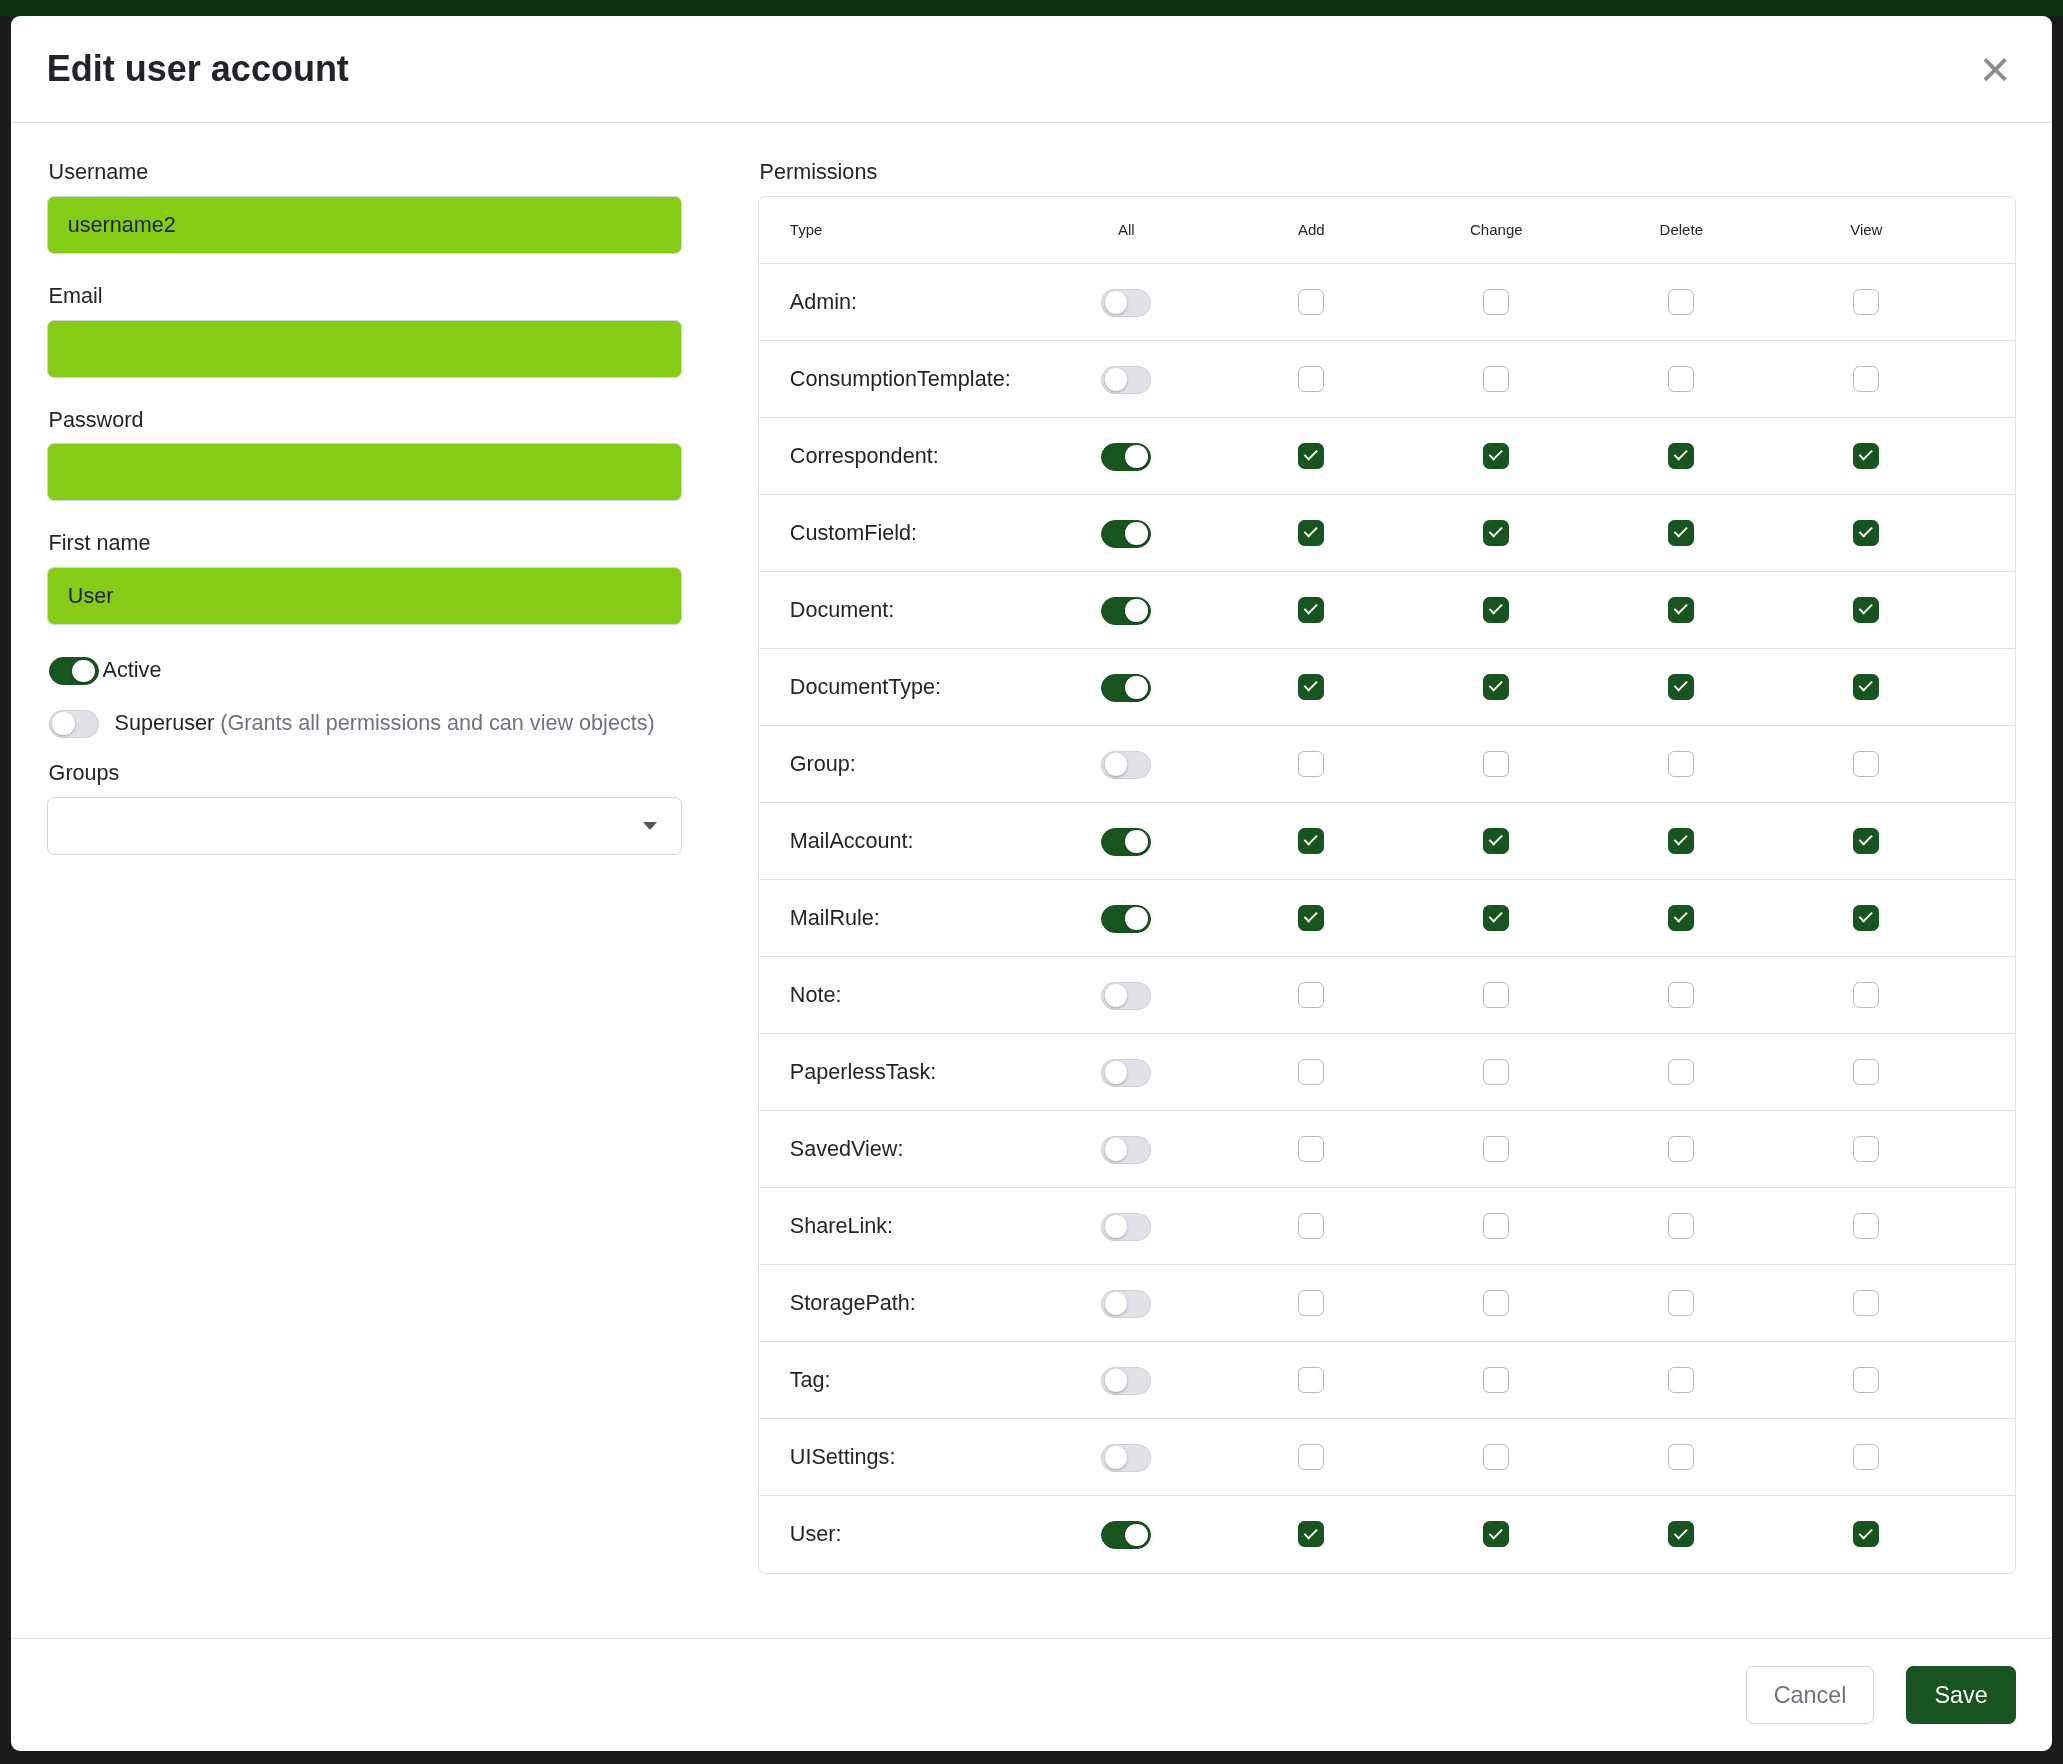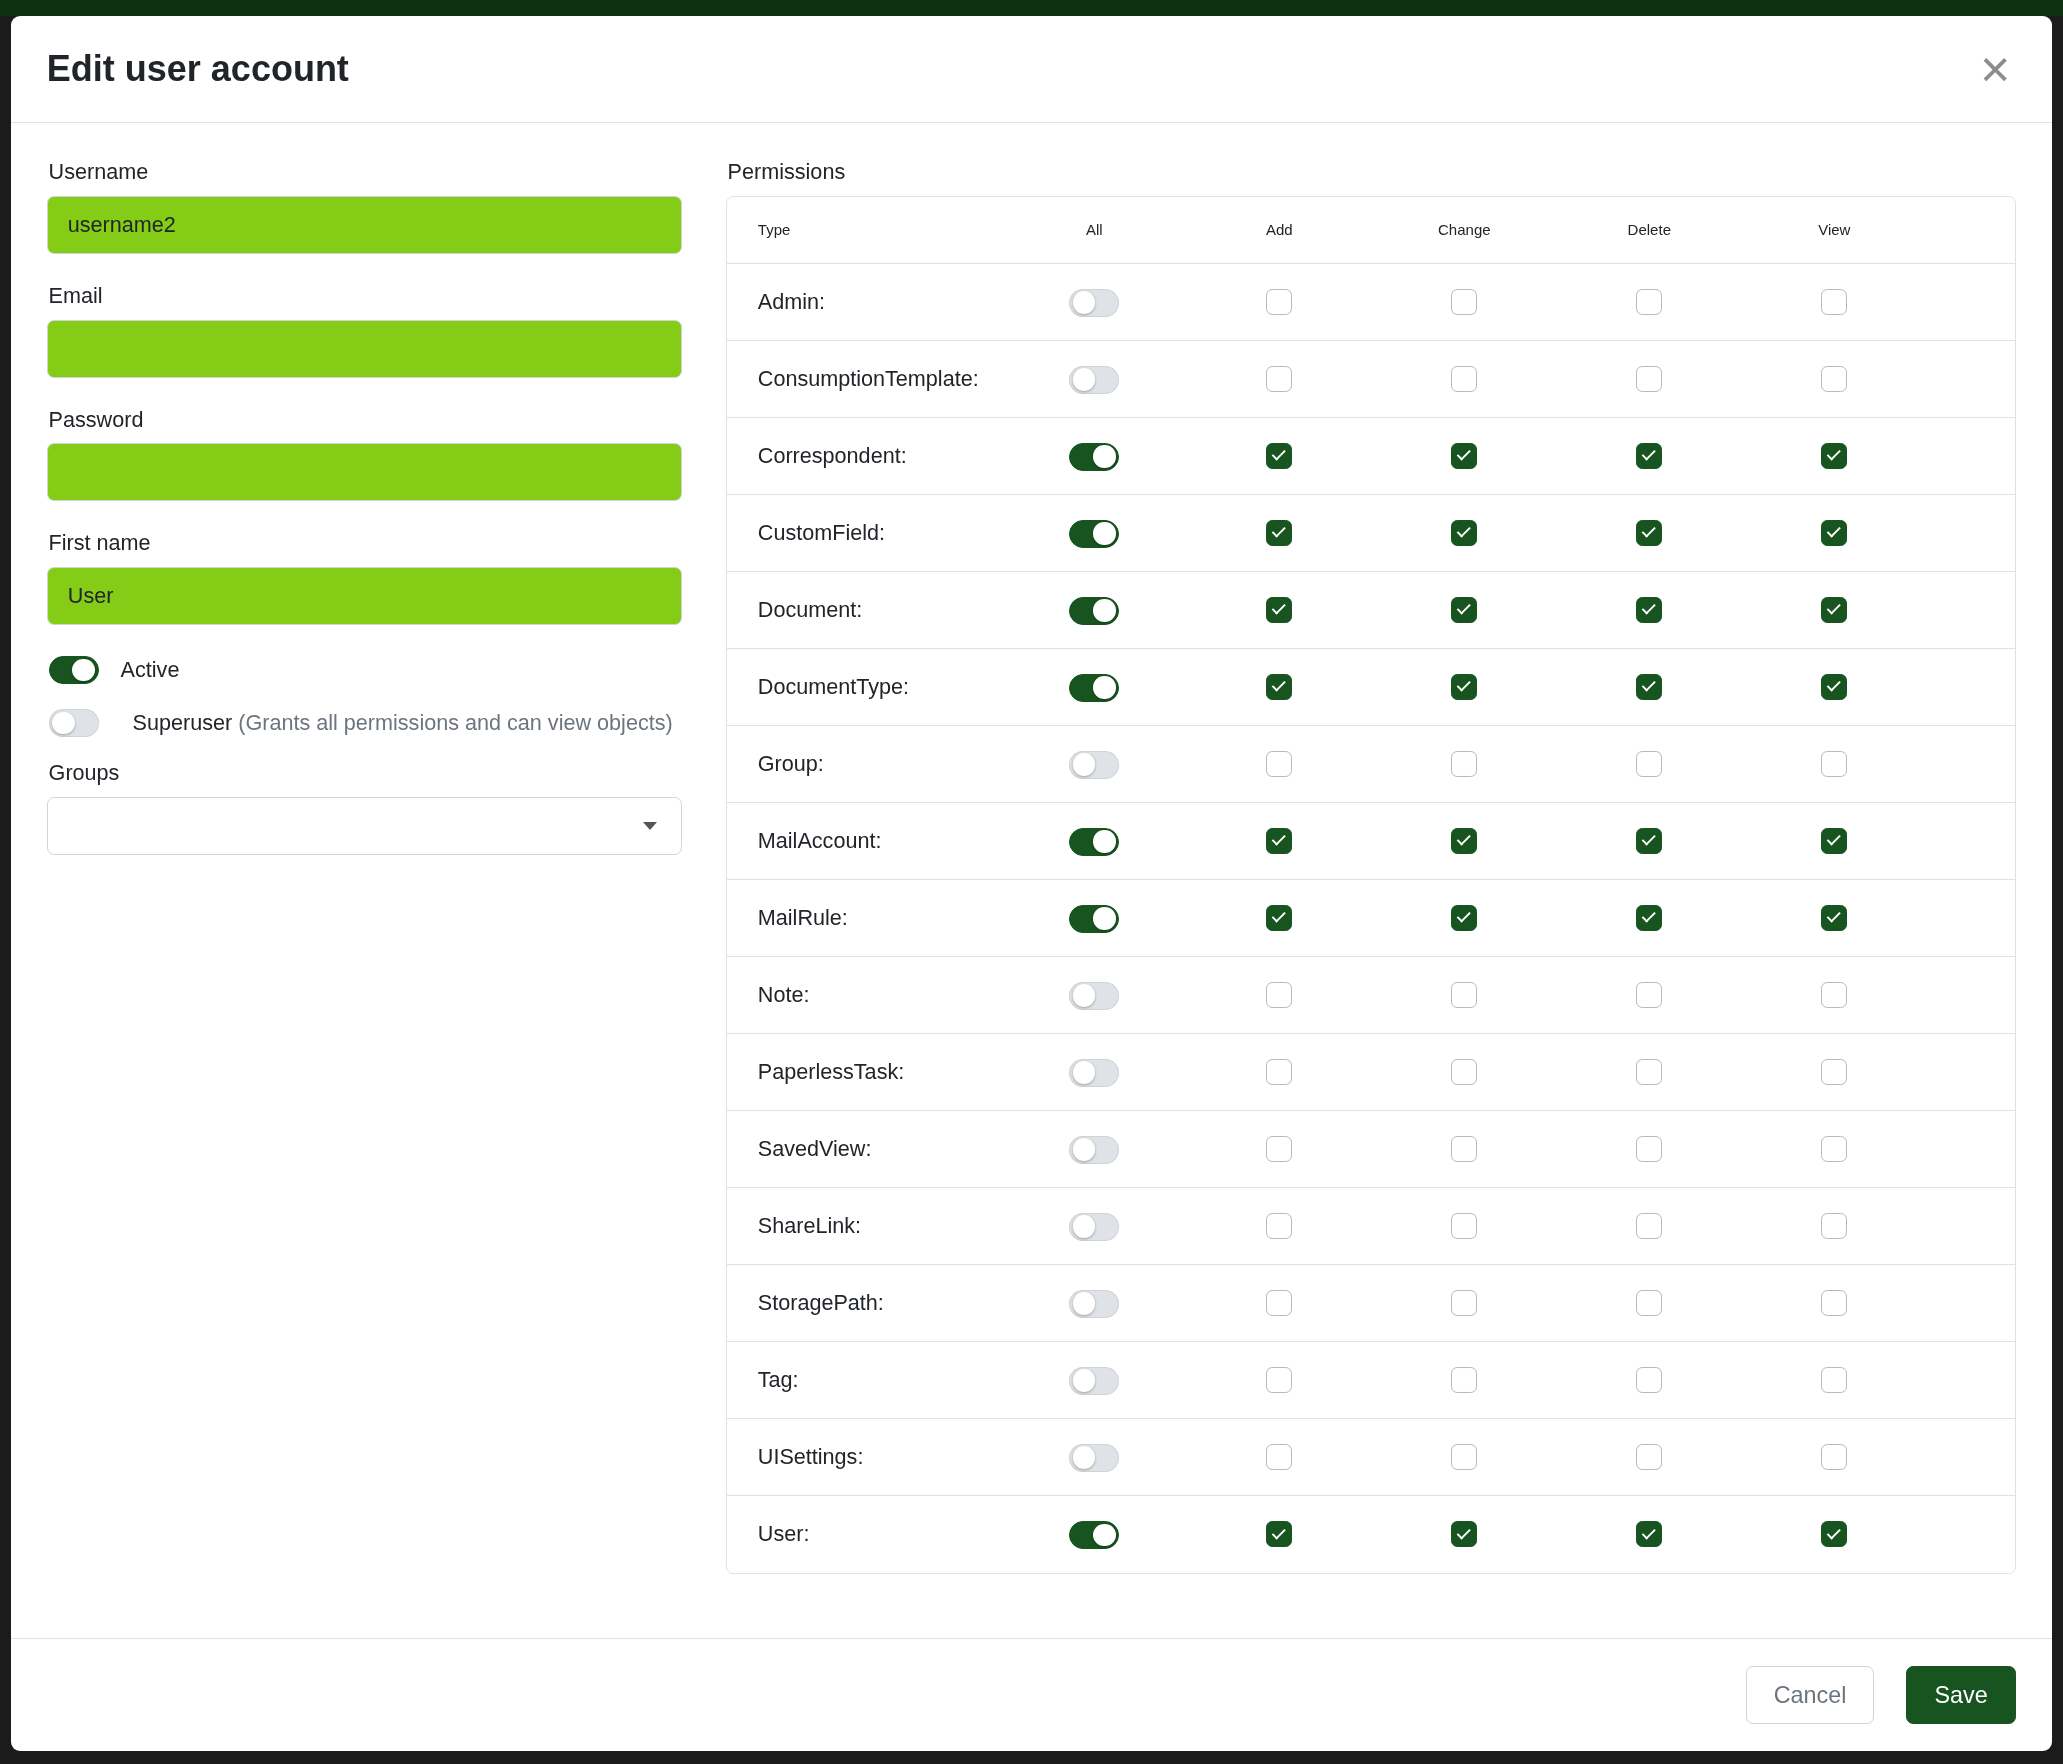--- a/index.html
+++ b/index.html
@@ -30,38 +30,38 @@
   .form-control {
     width:100%; height:58px; border:0.9px solid #ced4da; border-radius:7.2px;
     font-size:21.6px; color:#212529; padding:0 20px; background:#84cc16; outline:none;
     font-family:inherit;
   }
   .select-box { position:relative; width:100%; height:58px; border:0.9px solid #ced4da; border-radius:7.2px; background:#fff; cursor:pointer; }
   .caret {
     position:absolute; right:23.4px; top:50%; margin-top:-3.6px;
     width:0; height:0; border-left:7.2px solid transparent; border-right:7.2px solid transparent; border-top:8px solid #555;
   }
-  .switch-row { display:flex; align-items:flex-start; gap:22px; margin:5.4px 0 21.6px 1.8px; }
+  .switch-row { display:flex; align-items:center; gap:4px; margin:5.4px 0 21.6px 1.8px; }
   .switch {
     width:50px; height:28px; border-radius:14.4px; background:#dfe3e7;
     border:0.9px solid rgba(0,0,0,0.07); position:relative; flex:none; cursor:pointer; margin-top:1.8px;
   }
   .switch .knob {
     position:absolute; top:1.8px; left:2.7px; width:22.5px; height:22.5px; border-radius:50%;
     background:#fff; box-shadow:0 0.9px 2.7px rgba(0,0,0,0.3);
   }
   .switch.on { background:#17541f; border-color:#17541f; }
   .switch.on .knob { left:auto; right:2.7px; }
   .switch-label { font-size:21.6px; color:#212529; line-height:1.45; }
   .switch-label .bold { font-weight:400;margin-left:12px; }
   .hint { color:#6c757d; }
   .groups-group { margin-top:12.6px; }
 
   
-  .right-col { flex:1; min-width:0; }
+  .right-col { flex:1; min-width:0;margin-left:32px; }
   .perm-table { border:0.9px solid #dee2e6; border-radius:7.2px; margin-top:10.8px; overflow:hidden; background:#fff; }
   .perm-header, .perm-row { display:grid; grid-template-columns:275px repeat(5, 185px); align-items:center; }
   .perm-header { height:67px; border-bottom:0.9px solid #dee2e6; }
   .perm-row { height:77px; border-bottom:0.9px solid #dee2e6; }
   .perm-row:last-child { border-bottom:none; }
   .cell-type { padding-left:31px; font-size:21.6px; color:#212529; }
   .hcell { font-size:15px; color:#212529; font-weight:500; }
   .hcell.first { padding-left:31px; }
   .hcell.center { text-align:center; }
   .cell-ctl { display:flex; justify-content:center; align-items:center; }

